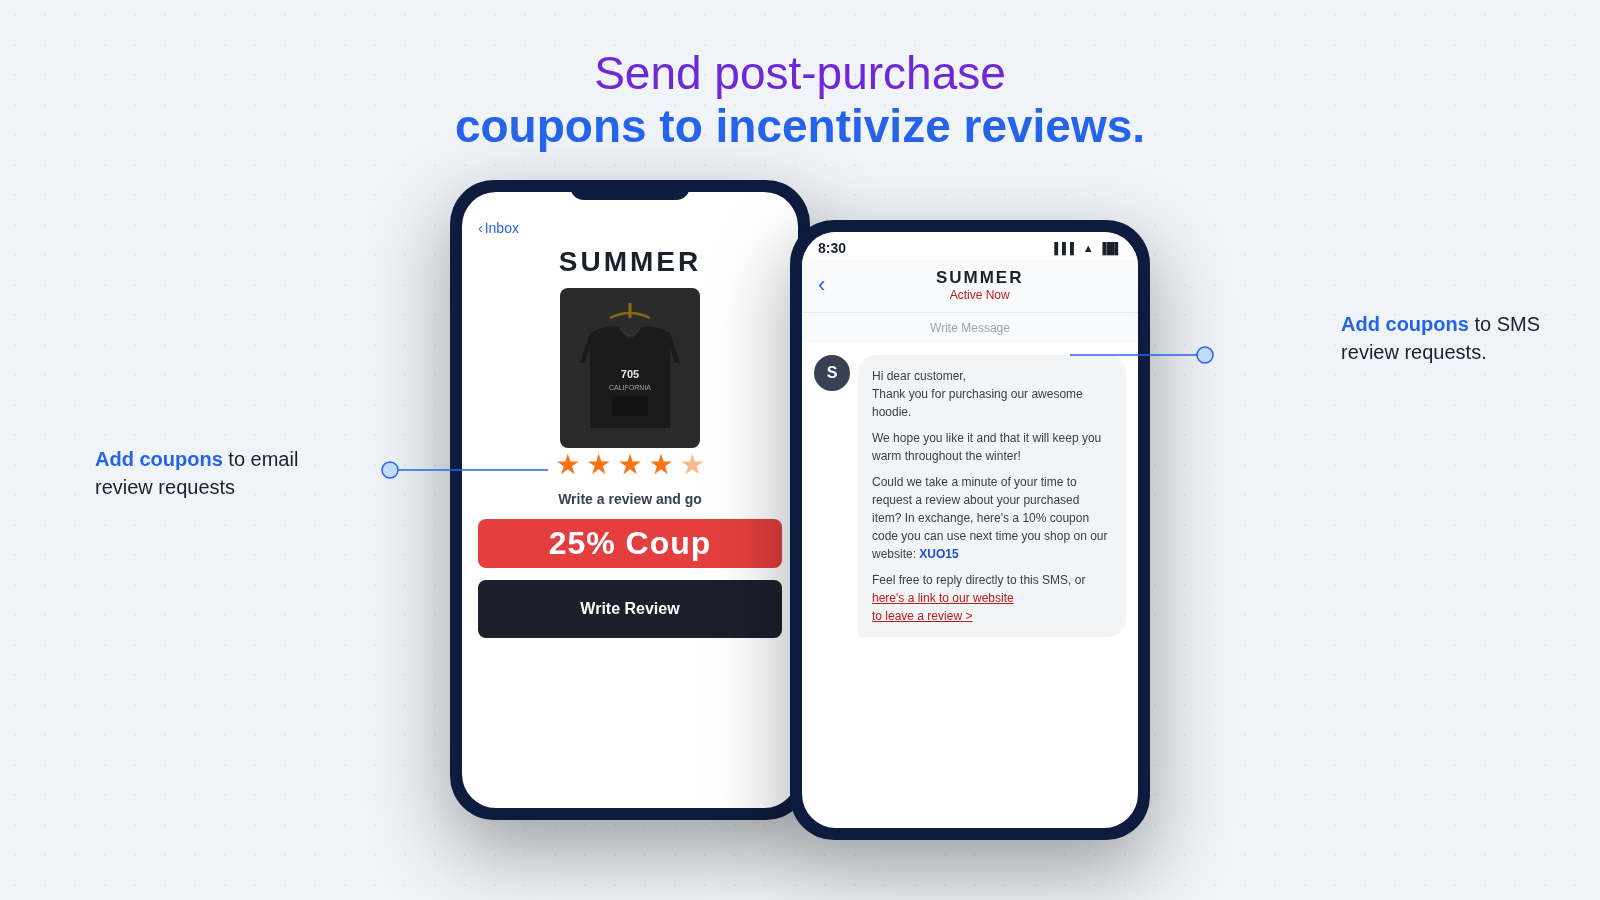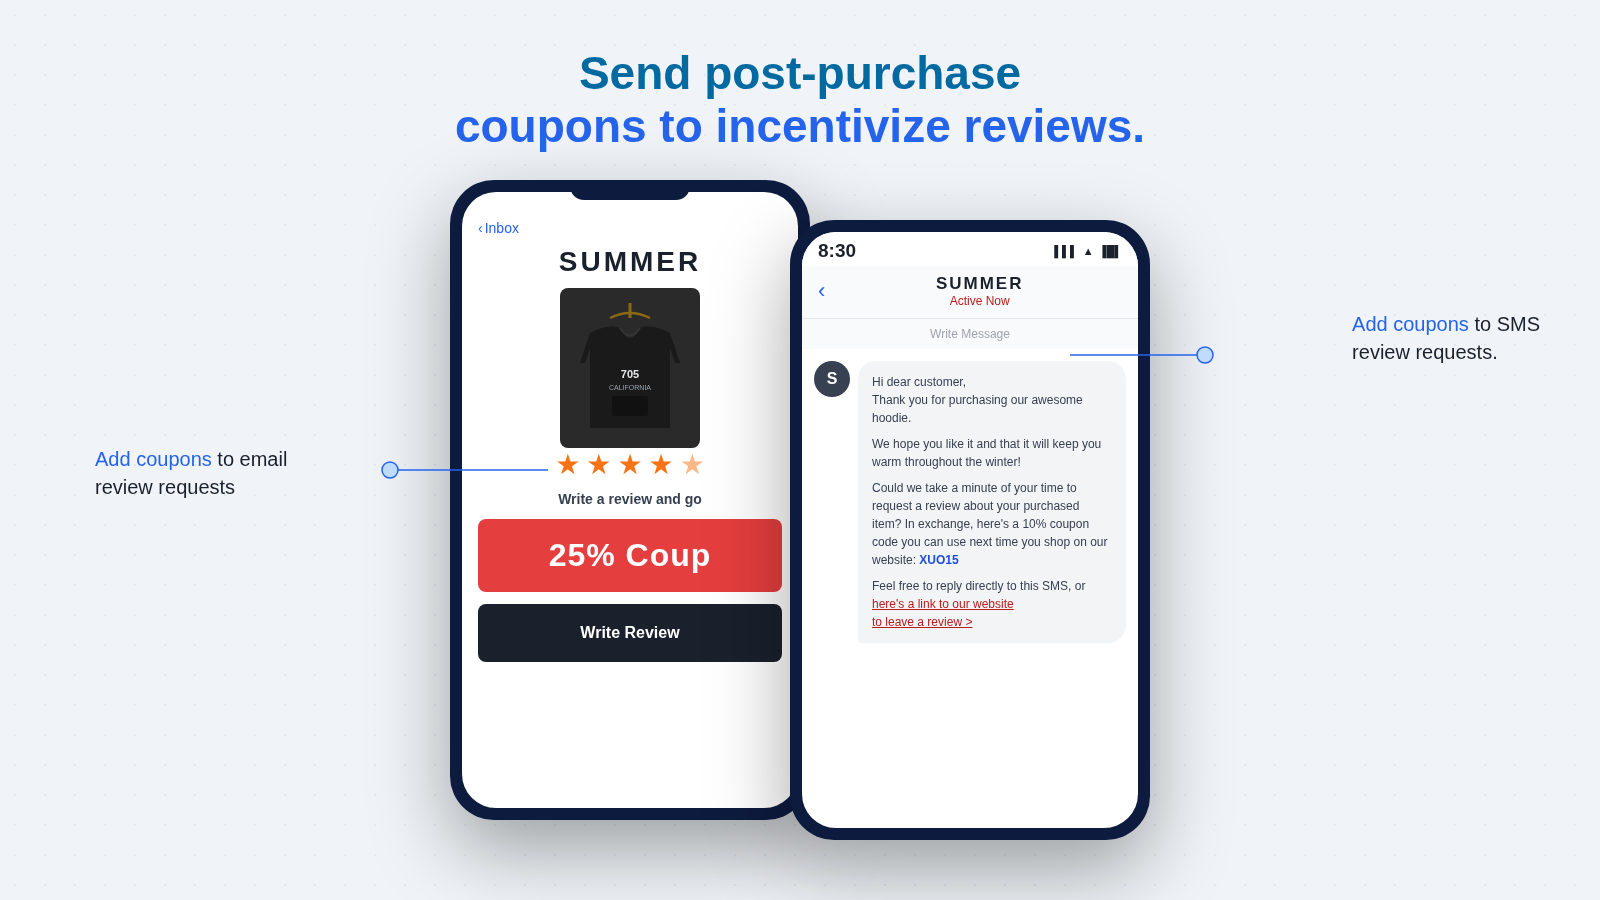--- a/index.html
+++ b/index.html
@@ -34,22 +34,22 @@
 
     
     .header {
       text-align: center;
       margin-top: 48px;
       z-index: 10;
     }
 
     .header-line1 {
       font-size: 46px;
-      font-weight: 700;
-      color: #0369a1;
+      font-weight: 400;
+      color: #6d28d9;
       line-height: 1.1;
     }
 
     .header-line2 {
       font-size: 46px;
       font-weight: 800;
       color: #2563eb;
       line-height: 1.2;
     }
 
@@ -172,21 +172,21 @@
       font-weight: 600;
       color: #374151;
       margin-bottom: 12px;
       white-space: nowrap;
     }
 
     .email-coupon-banner {
       width: 100%;
       background: #e53e3e;
       border-radius: 8px;
-      padding: 18px;
+      padding: 6px;
       text-align: center;
       margin-bottom: 12px;
     }
 
     .coupon-text {
       font-size: 32px;
       font-weight: 900;
       color: #ffffff;
       letter-spacing: 1px;
     }
@@ -228,21 +228,21 @@
     
     .sms-status-bar {
       background: #ffffff;
       padding: 8px 16px 4px;
       display: flex;
       align-items: center;
       justify-content: space-between;
     }
 
     .sms-time {
-      font-size: 19px;
+      font-size: 14px;
       font-weight: 600;
       color: #1a202c;
     }
 
     .sms-icons {
       display: flex;
       gap: 5px;
       align-items: center;
     }
 
@@ -359,21 +359,21 @@
     }
 
     .annotation-text {
       font-size: 20px;
       line-height: 1.4;
       color: #1a202c;
     }
 
     .annotation-blue {
       color: #2563eb;
-      font-weight: 400;
+      font-weight: 700;
     }
 
     
     .svg-connector {
       position: absolute;
       pointer-events: none;
       z-index: 15;
     }
   </style>
 </head>

